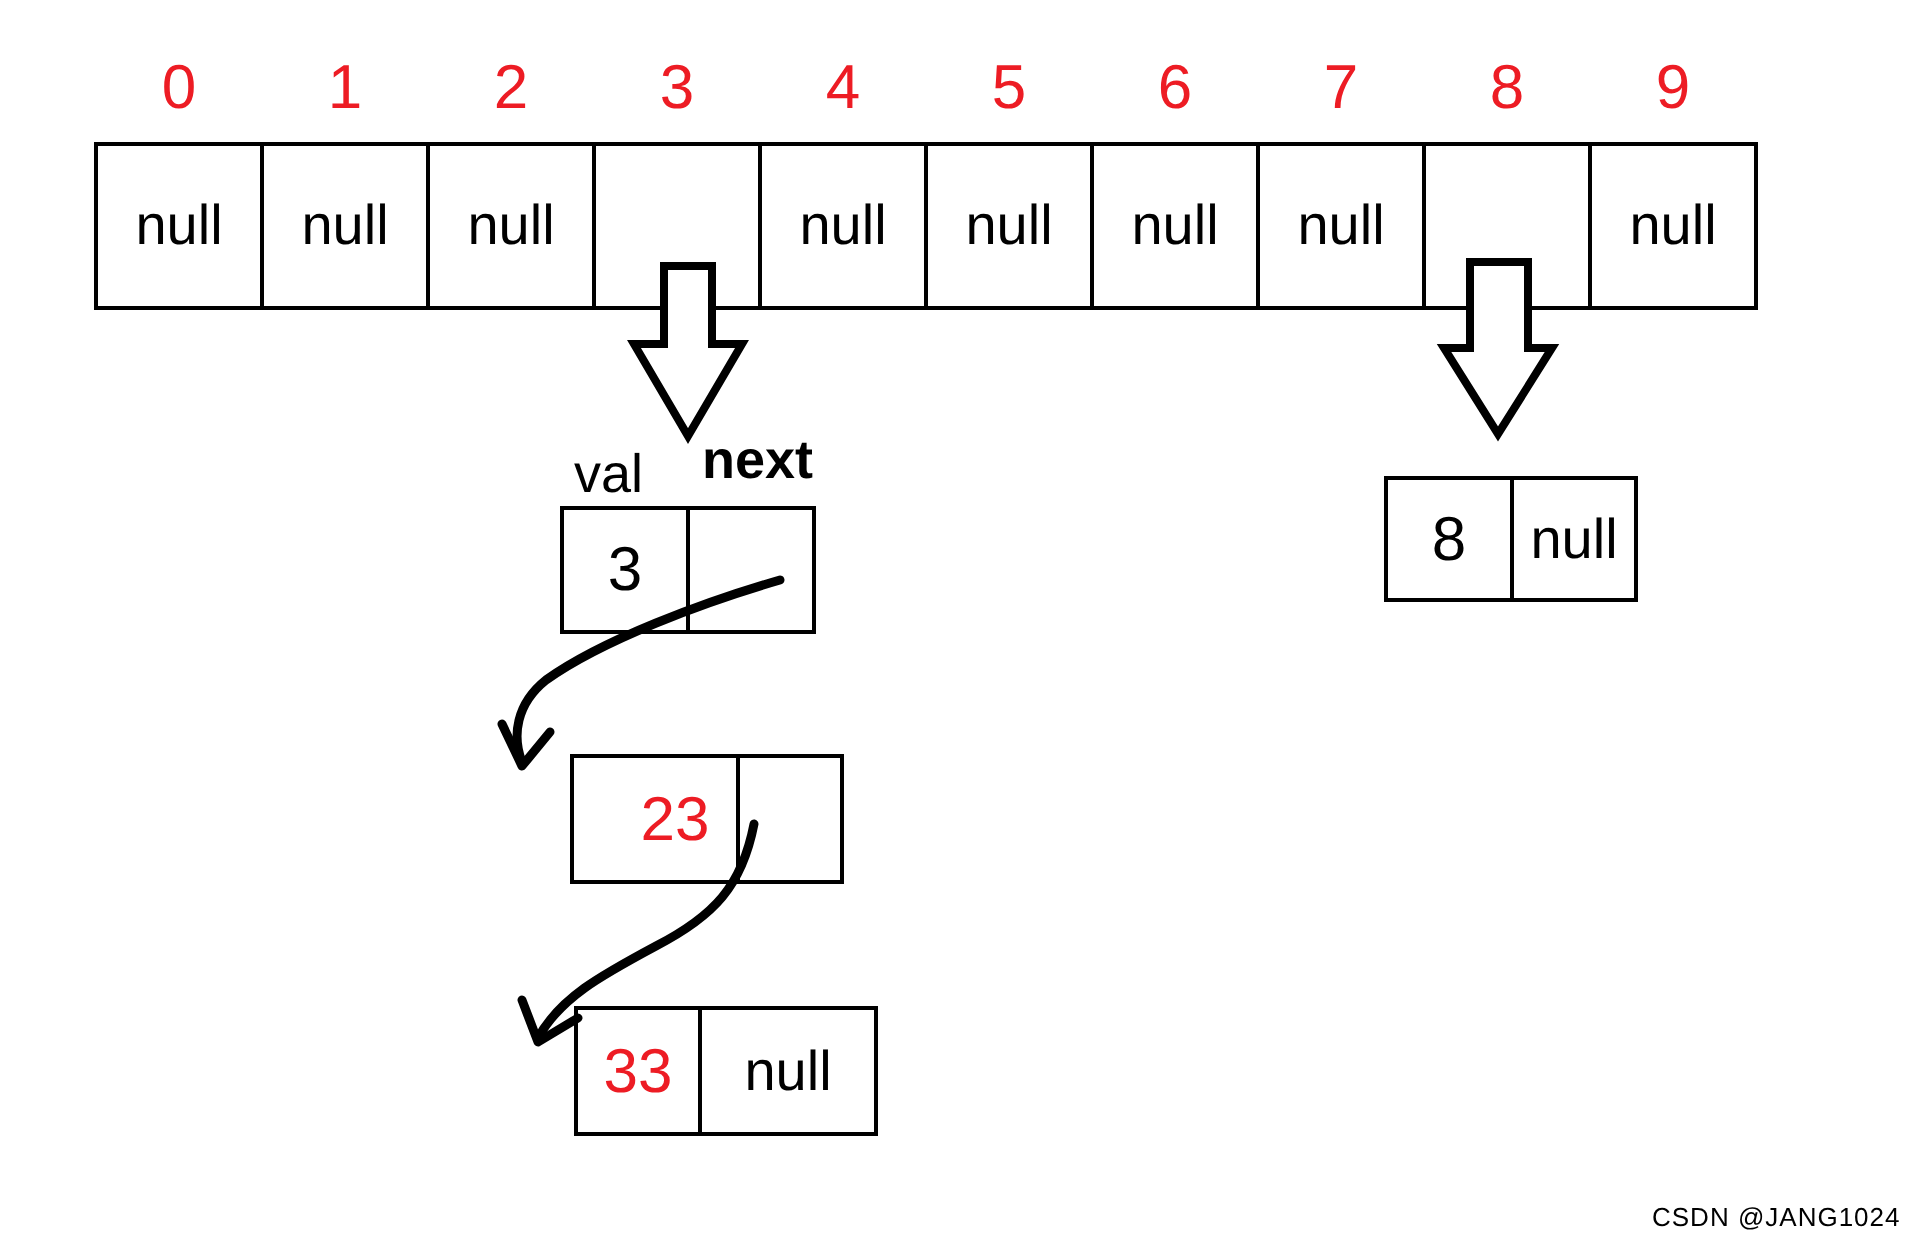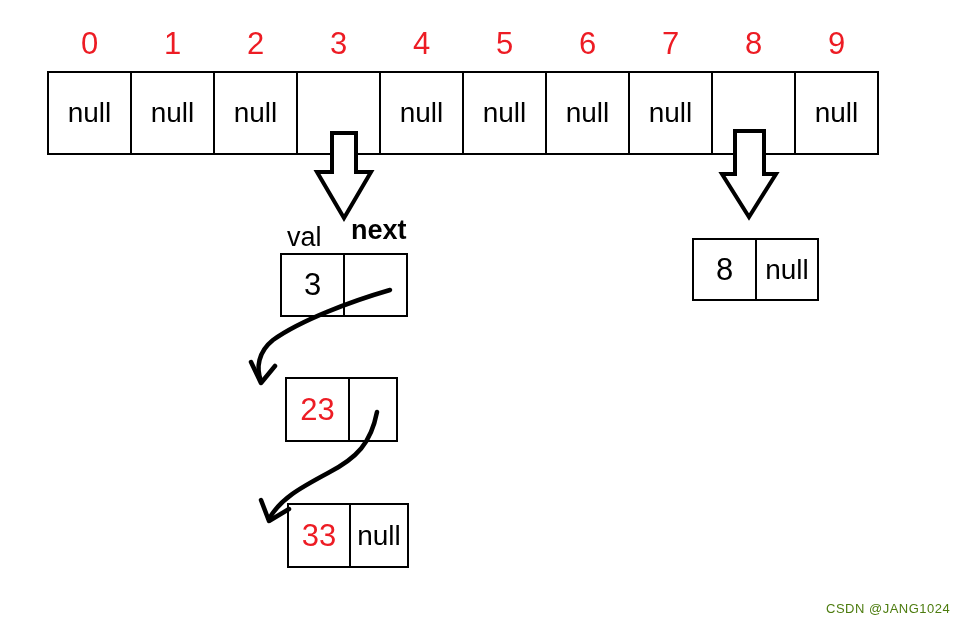--- a/index.html
+++ b/index.html
@@ -33,31 +33,31 @@
   }
   .node .cell{
     display:flex;align-items:center;justify-content:center;
     font-size:31px;color:#000;box-sizing:border-box;
   }
   .node .cell.val{border-right:2px solid #000;}
   .node .cell.next{flex:1;font-size:28px;}
   .node .red{color:#ed1c24;}
   .node-3 {left:280px;top:253px;width:128px;height:64px;}
   .node-3 .cell.val{width:63px;}
-  .node-23{left:285px;top:377px;width:113px;height:65px;}
+  .node-23{left:285px;top:377px;width:137px;height:65px;padding-left:20px;}
   .node-23 .cell.val{width:63px;}
-  .node-33{left:287px;top:503px;width:122px;height:65px;}
+  .node-33{left:287px;top:503px;width:152px;height:65px;}
   .node-33 .cell.val{width:62px;}
   .node-8 {left:692px;top:238px;width:127px;height:63px;}
   .node-8 .cell.val{width:63px;}
   
   .overlay{position:absolute;left:0;top:0;pointer-events:none;}
   
   .watermark{
-    position:absolute;left:826px;top:601px;font-size:13px;color:#4d7c0f;
+    position:absolute;left:826px;top:601px;font-size:13px;color:#000000;
     letter-spacing:0.5px;
   }
 </style>
 </head>
 <body>
 
 <div class="stage">
 
   <div class="index-row">
     <span>0</span>

